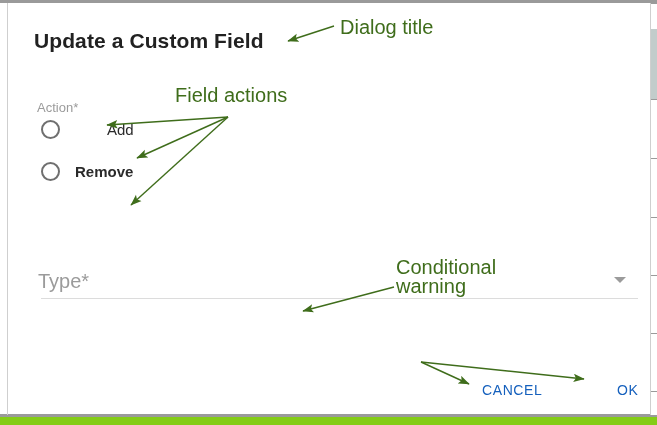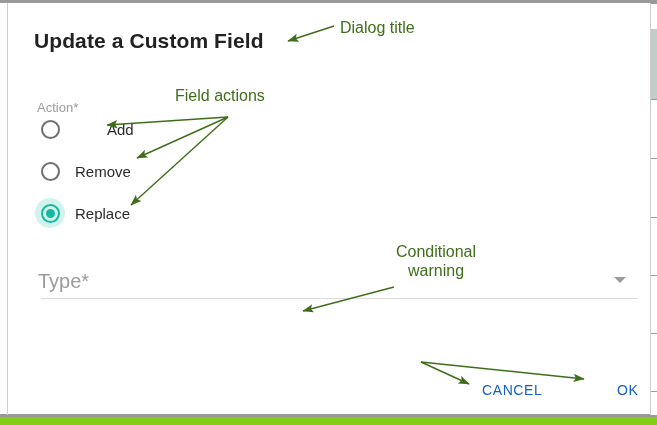--- a/index.html
+++ b/index.html
@@ -108,21 +108,21 @@
 
   
   .radio-row {
     position: absolute;
     left: 27px;
     height: 30px;
     display: flex;
     align-items: center;
   }
   .radio-row.r-add     { top: 111px; gap: 32px; }
-  .radio-row.r-remove  { top: 153px; }
+  .radio-row.r-remove  { top: 153px; font-weight: bold; }
   .radio-row.r-replace { top: 195px; }
 
   .radio-hit {
     position: relative;
     width: 30px; height: 30px;
     display: flex;
     align-items: center;
     justify-content: center;
     border-radius: 50%;
   }
@@ -200,28 +200,28 @@
 
   
   .anno-layer {
     position: absolute;
     left: 0; top: 0;
     width: 657px; height: 425px;
     pointer-events: none;
   }
   .anno-label {
     position: absolute;
-    font-size: 16px;
+    font-size: 20px;
     color: #3f6d1b;
     white-space: nowrap;
     line-height: 19px;
   }
   .anno-dialog-title  { left: 340px; top: 18px; }
   .anno-update        { left: 175px; top: 86px; }
-  .anno-conditional   { left: 396px; top: 242px; text-align: center; }
+  .anno-conditional   { left: 396px; top: 258px; }
   .anno-commands      { left: 313px; top: 352px; }
 </style>
 </head>
 <body>
 
 <div id="screen">
 
   <div class="frame-gutter-left"></div>
   <div class="frame-gutter-bottom"></div>
   <div class="frame-top"></div>
@@ -257,28 +257,20 @@
 
     <div class="radio-row r-remove">
       <span class="radio-hit">
         <span class="radio-outer">
           <span class="radio-inner"></span>
         </span>
       </span>
       <span class="radio-label">Remove</span>
     </div>
 
-    <div class="radio-row r-replace">
-      <span class="radio-hit">
-        <span class="radio-outer">
-          <span class="radio-inner"></span>
-        </span>
-      </span>
-      <span class="radio-label">Replace</span>
-    </div>
 
     <div class="field-label label-type">Type*</div>
 
     <div class="select-field">
       <div class="select-caret"></div>
       <div class="select-underline"></div>
     </div>
 
 
     <div class="cmd cmd-cancel">CANCEL</div>

